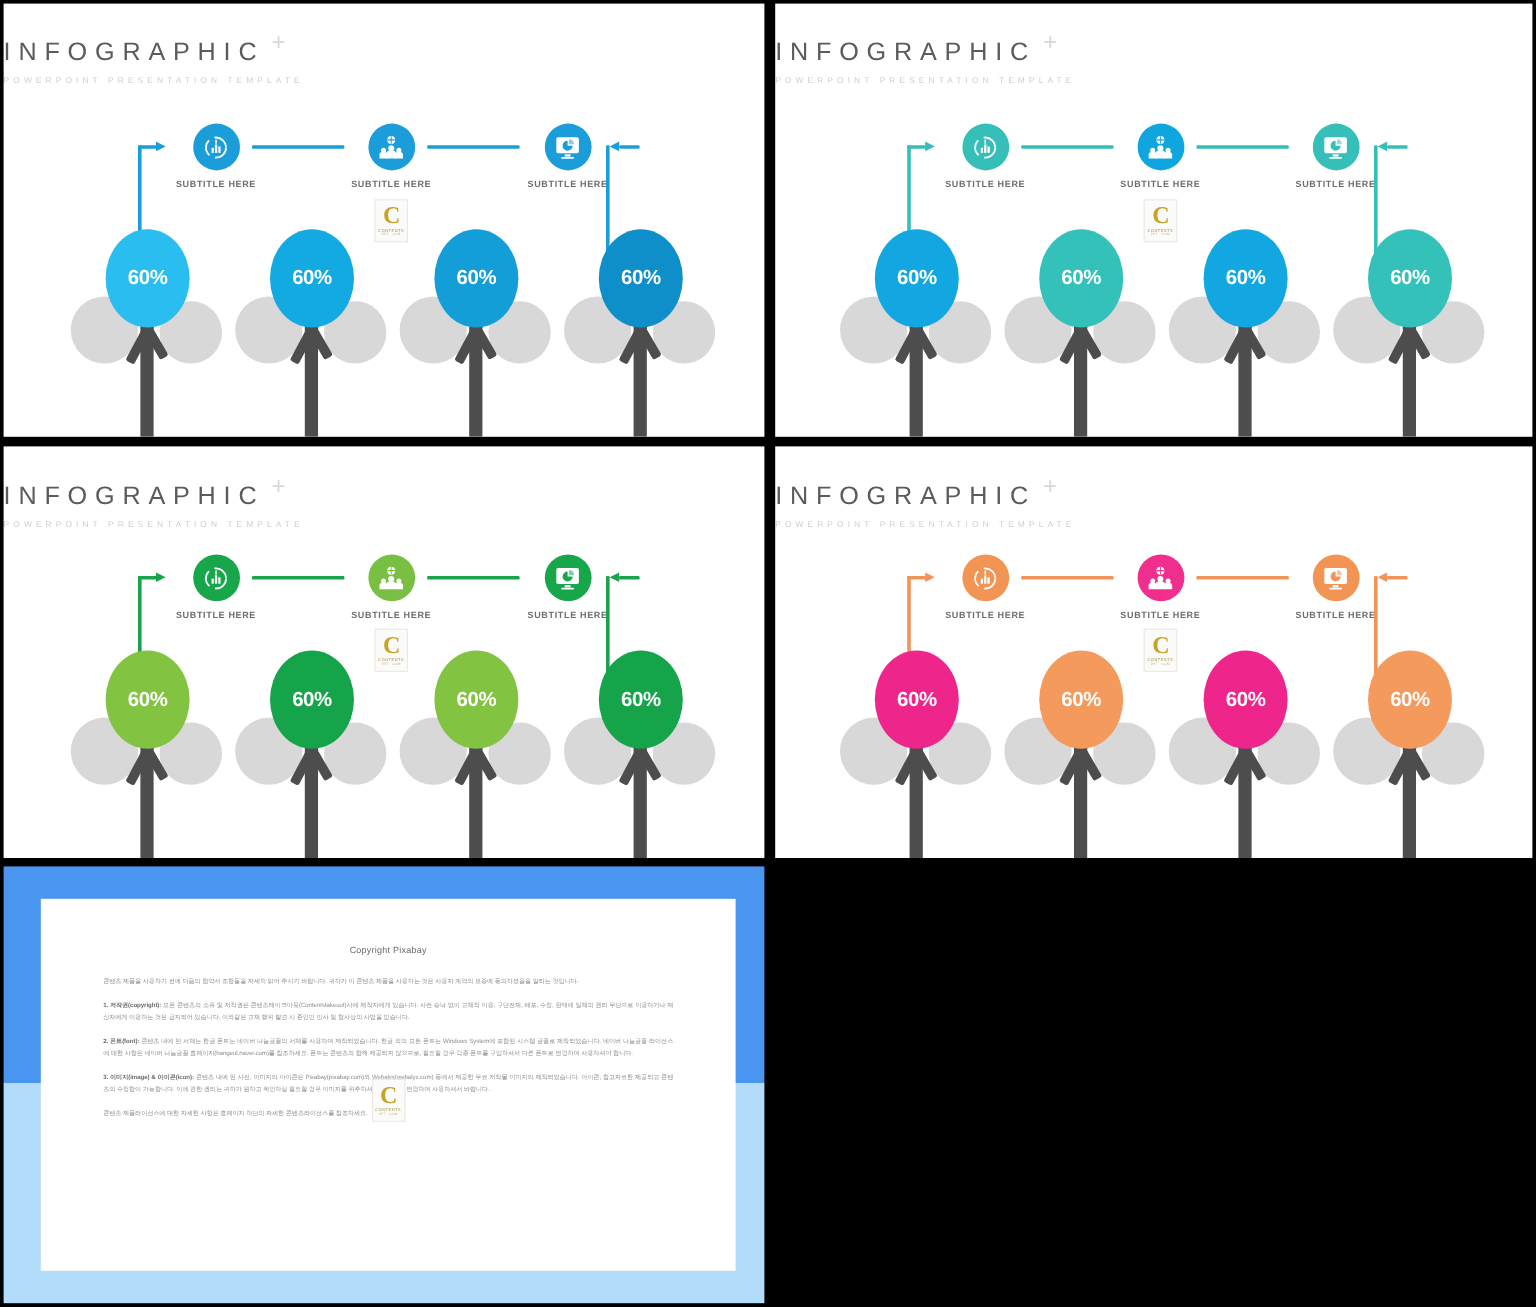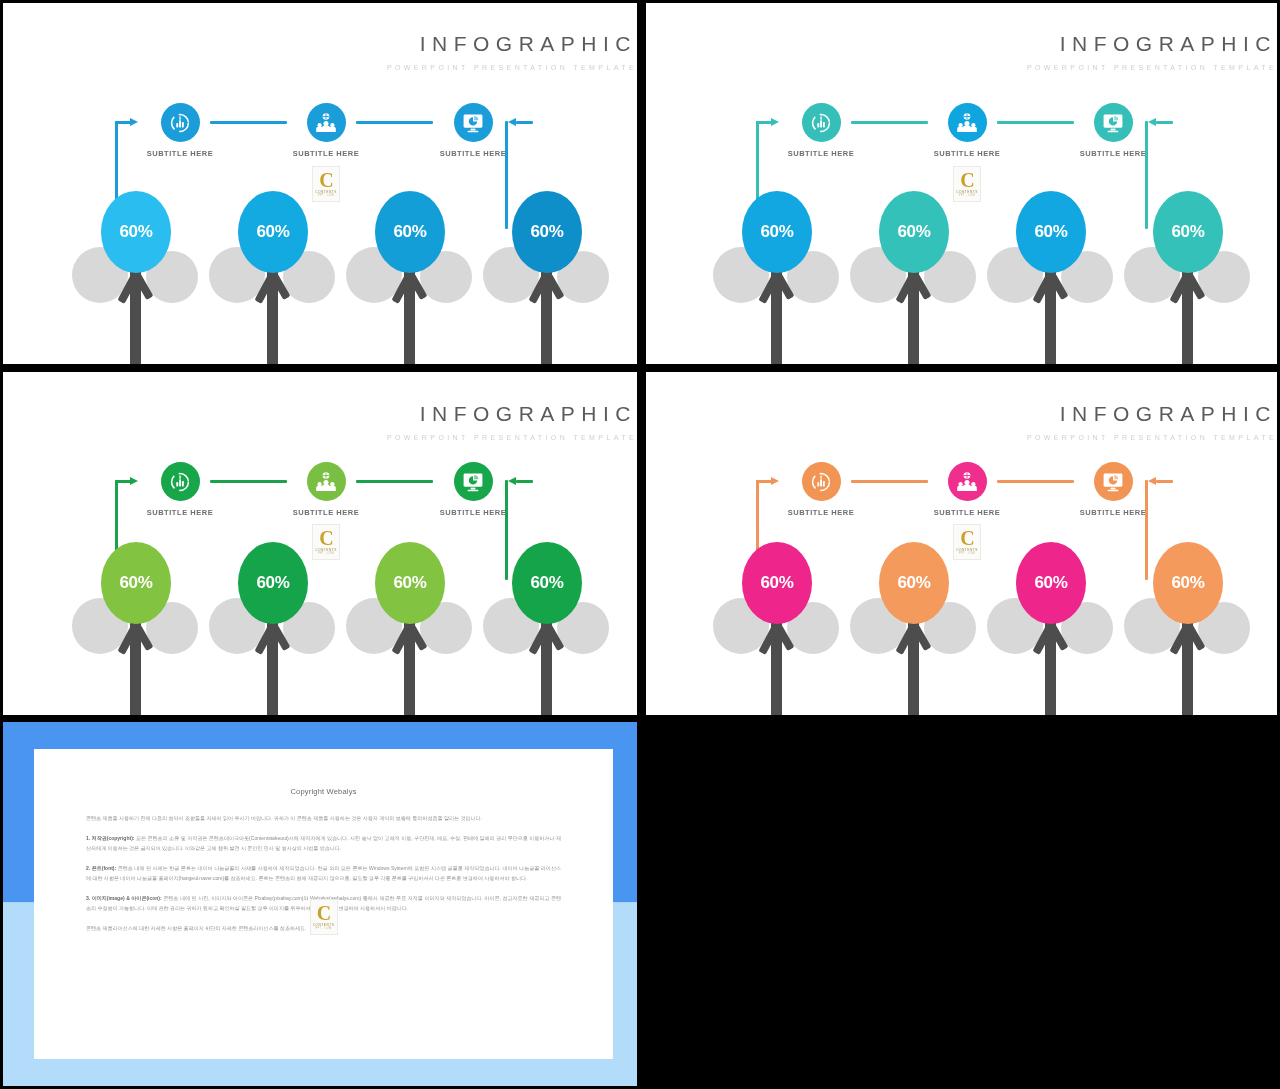--- a/index.html
+++ b/index.html
@@ -17,21 +17,21 @@
     position: absolute;
     background: #ffffff;
     overflow: hidden;
   }
   .slide.p1 { left: 3px;   top: 3px;   width: 634px; height: 361px; }
   .slide.p2 { left: 646px; top: 3px;   width: 631px; height: 361px; }
   .slide.p3 { left: 3px;   top: 372px; width: 634px; height: 343px; }
   .slide.p4 { left: 646px; top: 372px; width: 631px; height: 343px; }
 
   
-  .heading { position: absolute; left: 0; right: 0; top: 30px; text-align: right; padding-left: 27px; }
+  .heading { position: absolute; left: 0; right: 0; top: 30px; text-align: left; }
   .heading .title {
     font-size: 21px; letter-spacing: 6.5px; color: #5b5b5b;
     font-weight: 400; line-height: 1;
     display: inline-block;
   }
   .heading .plus {
     position: absolute; top: -8px; margin-left: 6px;
     font-size: 20px; color: #d8d8d8; font-weight: 300;
   }
   .heading .sub {
@@ -84,21 +84,21 @@
   .watermark .wm-c {
     font-family: "Liberation Serif", serif;
     font-weight: 700; font-size: 20px; line-height: .9;
     color: #c9a227;
     letter-spacing: -1px;
   }
   .watermark .wm-t1 { font-size: 3.2px; letter-spacing: .5px; color: #a38a3d; margin-top: 1px; }
   .watermark .wm-t2 { font-size: 2.6px; letter-spacing: .3px; color: #c3b48d; margin-top: .5px; }
 
   
-  .trees { position: absolute; left: 13px; right: 0; bottom: 0; height: 175px; }
+  .trees { position: absolute; left: 0; right: 0; bottom: 0; height: 175px; }
   .tree { position: absolute; bottom: 0; width: 130px; height: 175px; }
 
   .tree .leaf-l, .tree .leaf-r {
     position: absolute; border-radius: 50%;
     background: #d8d8d8;
   }
   .tree .leaf-l { width: 56px; height: 56px; left: 2px;  top: 58px; }
   .tree .leaf-r { width: 52px; height: 52px; right: 2px; top: 62px; }
 
   .tree .trunk {
@@ -644,21 +644,21 @@
         <div class="trunk"></div>
         <div class="crown" style="background:#f49a5d;">
           <span>60%</span>
         </div>
       </div>
     </div>
   </div>
 
   <div class="copy-panel">
     <div class="copy-sheet">
-      <div class="copy-subtitle">Copyright Webalys</div>
+      <div class="copy-subtitle">Copyright Pixabay</div>
 
       <div class="copy-body">
         <p>콘텐츠 제품을 사용하기 전에 다음의 협약서 조항들을 자세히 읽어 주시기 바랍니다. 귀하가 이 콘텐츠 제품을 사용하는 것은 사용자 계약의 보증에 동의하셨음을 알리는 것입니다.</p>
         <p><b>1. 저작권(copyright):</b> <span>모든 콘텐츠의 소유 및 저작권은 콘텐츠테이크아웃(Contentstakeout)사에 제작자에게 있습니다. 사전 승낙 없이 교체적 이용, 구단전재, 배포, 수정, 판매에 일체의 권리 무단으로 이용하거나 재산자에게 이용하는 것은 금지되어 있습니다. 이와같은 교체 행위 발견 시 준인민 민사 및 형사상의 사법을 받습니다.</span></p>
         <p><b>2. 폰트(font):</b> <span>콘텐츠 내에 된 서체는 한글 폰트는 네이버 나눔글꼴의 서체를 사용하여 제작되었습니다. 한글 외의 모든 폰트는 Windows System에 포함된 시스템 글꼴로 제작되었습니다. 네이버 나눔글꼴 라이선스에 대한 사항은 네이버 나눔글꼴 홈페이지(hangeul.naver.com)를 참조하세요. 폰트는 콘텐츠의 함께 제공되지 않으므로, 필요할 경우 각종 폰트를 구입하셔서 다른 폰트로 변경하여 사용하셔야 합니다.</span></p>
         <p><b>3. 이미지(image) &amp; 아이콘(icon):</b> <span>콘텐츠 내에 된 사진, 이미지와 아이콘은 Pixabay(pixabay.com)와 Webalys(webalys.com) 등에서 제공한 무료 저작물 이미지와 제작되었습니다. 아이콘, 참고자료한 제공되고 콘텐츠의 수정함이 가능합니다. 이에 관한 권리는 귀하가 원하고 확인하실 필요할 경우 이미지를 위주하셔서 아이콘을 변경하여 사용하셔서 바랍니다.</span></p>
         <p>콘텐츠 제품라이선스에 대한 자세한 사항은 홈페이지 하단의 자세한 콘텐츠라이선스를 참조하세요.</p>
       </div>
 
       <div class="watermark copy-wm">

